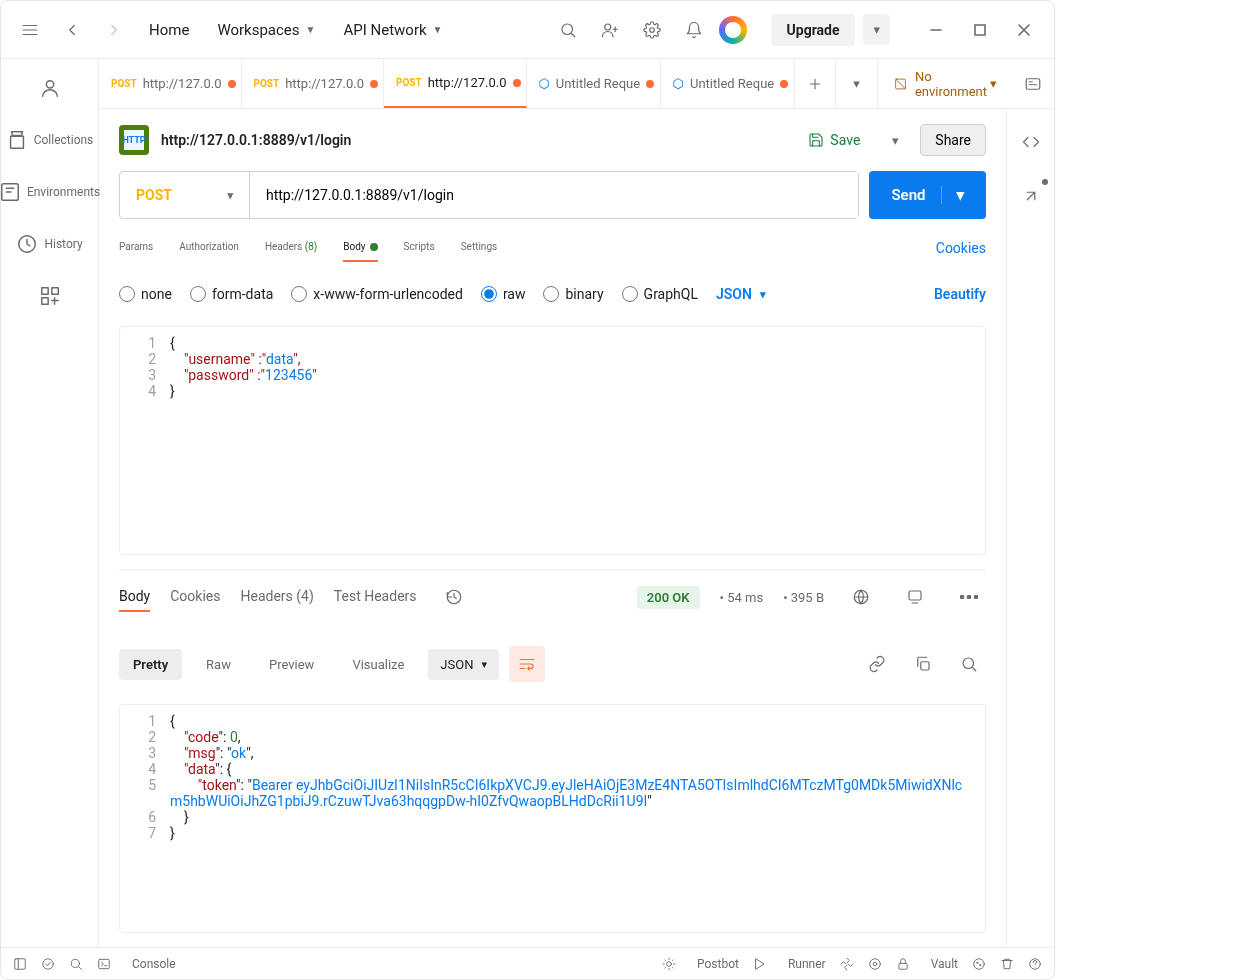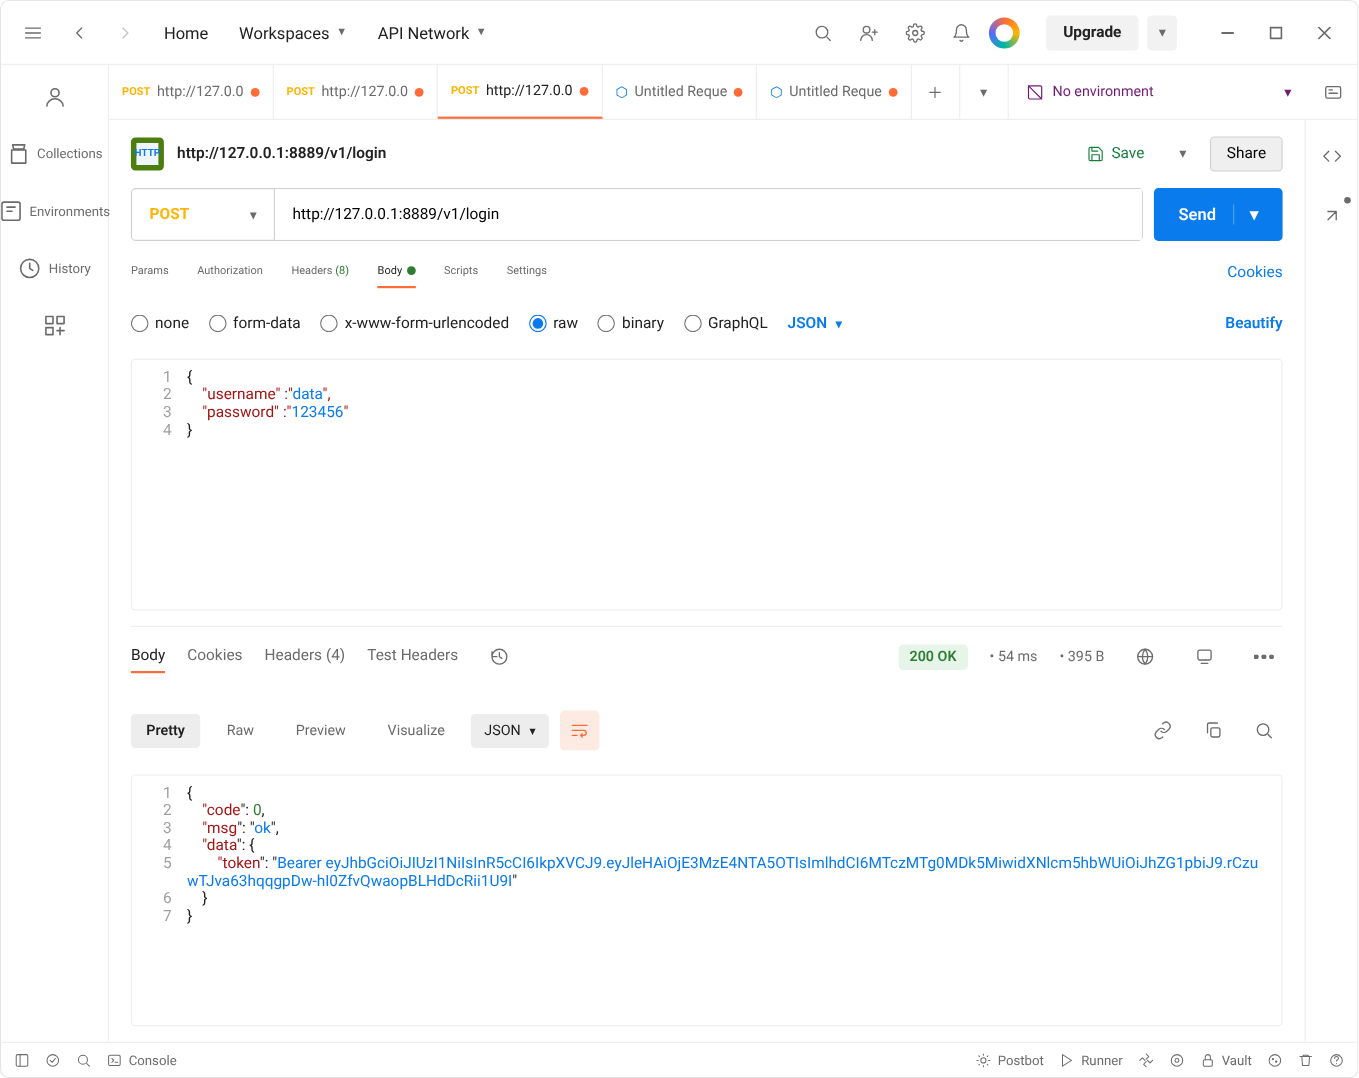--- a/index.html
+++ b/index.html
@@ -1,17 +1,17 @@
 <!DOCTYPE html>
 <html><head>
 <meta charset="utf-8">
 <style>
 *{box-sizing:border-box;margin:0;padding:0;font-family:-apple-system,BlinkMacSystemFont,"Segoe UI",Roboto,sans-serif}
 body{background:#fff;color:#212121;font-size:13px;overflow:hidden}
-.app{display:flex;flex-direction:column;height:980px;width:1235px;border:1px solid #e5e5e5;border-radius:8px}
+.app{display:flex;flex-direction:column;height:980px;width:1055px;border:1px solid #e5e5e5;border-radius:8px}
 .topbar{height:58px;display:flex;align-items:center;padding:0 12px;border-bottom:1px solid #ededed;gap:8px}
 .icon-btn{width:34px;height:34px;display:flex;align-items:center;justify-content:center;border-radius:4px;cursor:pointer;color:#6b6b6b}
 .nav-item{padding:6px 10px;font-size:15px;color:#212121;cursor:pointer;display:flex;align-items:center;gap:6px}
 .nav-item .chev{font-size:10px;color:#6b6b6b}
 .spacer{flex:1}
 .upgrade-btn{background:#f2f2f2;padding:8px 16px;border-radius:4px;font-size:14px;font-weight:700;cursor:pointer;display:flex;align-items:center;gap:10px}
 .upgrade-chev{background:#f2f2f2;padding:8px 10px;border-radius:4px;cursor:pointer;color:#6b6b6b}
 .win-btn{width:36px;height:36px;display:flex;align-items:center;justify-content:center;cursor:pointer;color:#6b6b6b}
 .avatar{width:28px;height:28px;border-radius:50%;background:conic-gradient(from 0deg,#ff6c37,#ffb400,#00b8a3,#5b69ff,#ff6c37);padding:3px;display:flex;align-items:center;justify-content:center}
 .avatar::after{content:"";width:16px;height:16px;border-radius:50%;background:#fff}
@@ -20,21 +20,21 @@
 .side-item{display:flex;flex-direction:row;align-items:center;gap:6px;cursor:pointer;color:#6b6b6b;font-size:12px;padding:6px}
 .side-item svg{width:22px;height:22px}
 .main{flex:1;display:flex;flex-direction:column;overflow:hidden}
 .tabs{height:50px;display:flex;align-items:stretch;border-bottom:1px solid #ededed}
 .tab{display:flex;align-items:center;gap:6px;padding:0 12px;font-size:13px;color:#6b6b6b;cursor:pointer;border-right:1px solid #ededed;min-width:0;max-width:156px;overflow:hidden;white-space:nowrap}
 .tab.active{border-bottom:2px solid #ff6c37;color:#212121}
 .tab .method{font-size:10px;font-weight:700;color:#ffb400}
 .tab .gql{color:#097bed}
 .tab .dot{width:8px;height:8px;border-radius:50%;background:#ff6c37;flex-shrink:0}
 .tab-action{width:44px;display:flex;align-items:center;justify-content:center;color:#6b6b6b;cursor:pointer;border-right:1px solid #ededed}
-.env{flex:1;display:flex;align-items:center;justify-content:space-between;padding:0 16px;color:#701a75;font-size:13px}
+.env{flex:1;display:flex;align-items:center;justify-content:space-between;padding:0 16px;color:#a16207;font-size:13px}
 .request-area{padding:14px 20px;display:flex;flex-direction:column;gap:14px;flex:1;overflow:hidden}
 .req-header{display:flex;align-items:center;gap:12px}
 .http-badge{width:30px;height:30px;border:5px solid #4d7c0f;border-radius:4px;display:flex;align-items:center;justify-content:center;font-size:9px;font-weight:700;color:#097bed;background:#eef5fd}
 .req-title{font-size:14px;font-weight:600;color:#212121}
 .header-actions{display:flex;align-items:center;gap:8px}
 .save-btn{display:flex;align-items:center;gap:6px;padding:6px 10px;color:#15803d;cursor:pointer;font-size:14px}
 .share-btn{border:1px solid #d0d0d0;padding:7px 14px;border-radius:4px;font-size:14px;cursor:pointer}
 .url-row{display:flex;gap:10px}
 .url-box{flex:1;display:flex;border:1px solid #d0d0d0;border-radius:4px;height:48px}
 .method-select{width:130px;display:flex;align-items:center;justify-content:space-between;padding:0 16px;border-right:1px solid #d0d0d0;font-weight:700;color:#ffb400;font-size:14px;cursor:pointer}
@@ -62,21 +62,21 @@
 .resp-tab.active{color:#212121;border-bottom-color:#ff6c37}
 .status-badge{background:#e6f4ea;color:#2e7d32;padding:4px 10px;border-radius:4px;font-size:13px;font-weight:600}
 .meta{color:#6b6b6b;font-size:13px}
 .view-row{display:flex;gap:10px;align-items:center;padding:8px 0}
 .view-btn{padding:8px 14px;font-size:13px;color:#6b6b6b;cursor:pointer;border-radius:4px}
 .view-btn.active{background:#ededed;color:#212121;font-weight:600}
 .fmt-select{background:#ededed;padding:8px 12px;border-radius:4px;font-size:13px;display:flex;align-items:center;gap:8px;cursor:pointer}
 .wrap-btn{background:#fdebe3;color:#ff6c37;width:36px;height:36px;border-radius:4px;display:flex;align-items:center;justify-content:center;cursor:pointer}
 .right-actions{display:flex;gap:12px;color:#6b6b6b}
 .statusbar{height:32px;border-top:1px solid #ededed;display:flex;align-items:center;padding:0 12px;gap:14px;color:#6b6b6b;font-size:12px}
-.sb-item{display:flex;align-items:flex-end;gap:6px;cursor:pointer}
+.sb-item{display:flex;align-items:flex-end;gap:21px;cursor:pointer}
 .right-rail{width:48px;border-left:1px solid #ededed;display:flex;flex-direction:column;align-items:center;padding-top:16px;gap:20px;color:#6b6b6b}
 svg{stroke:currentColor;fill:none;stroke-width:1.6;stroke-linecap:round;stroke-linejoin:round}
 </style>
 </head>
 <body>
 
 <div class="app">
   <div class="topbar">
     <div class="icon-btn">
         <svg width="18" height="18" viewBox="0 0 24 24">

